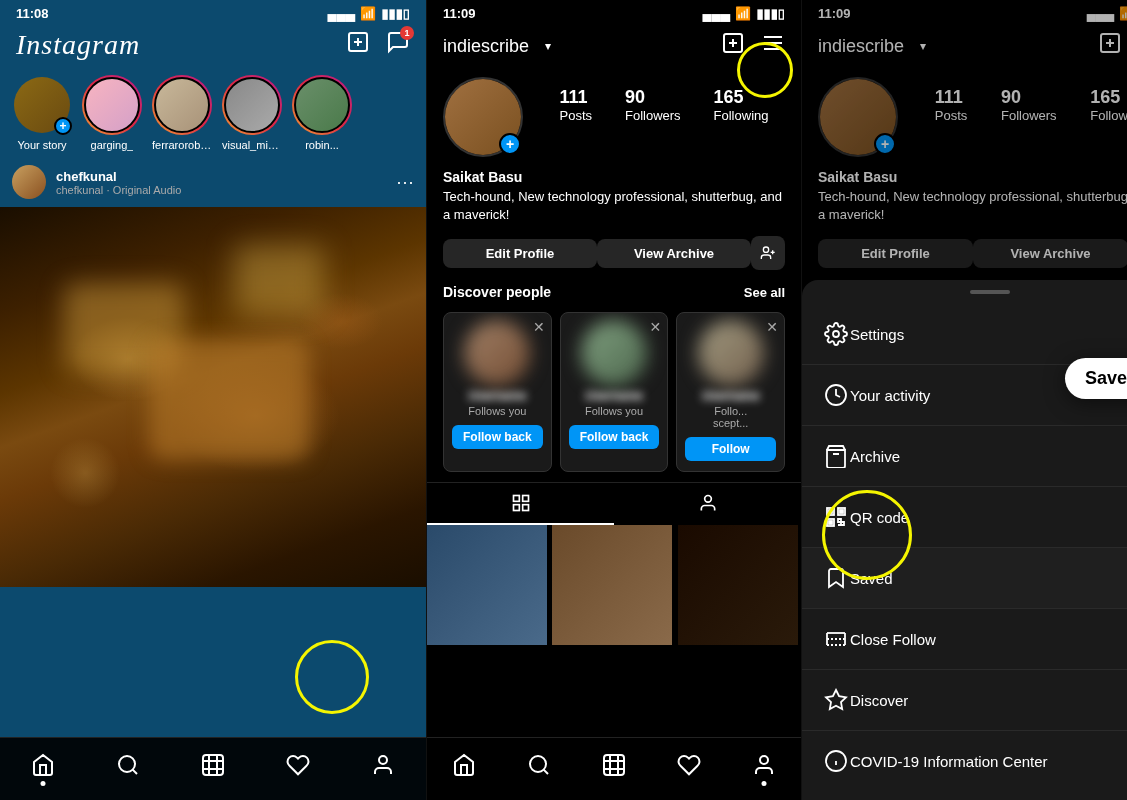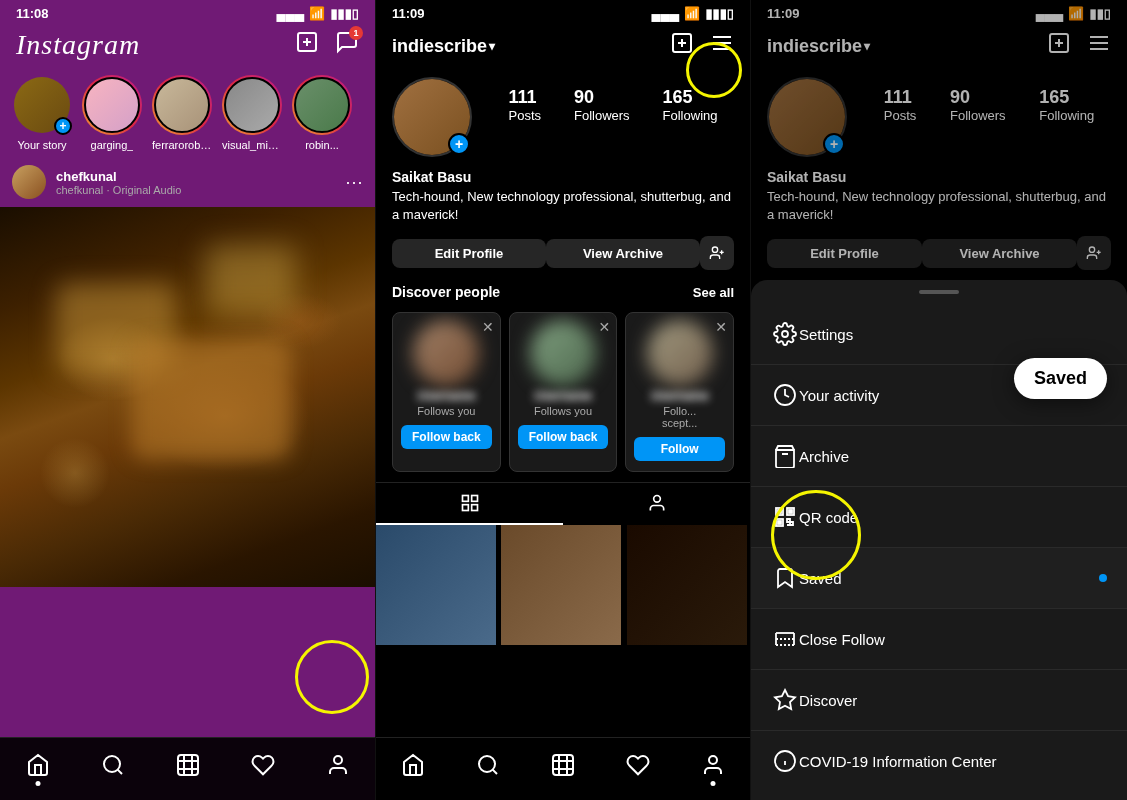--- a/index.html
+++ b/index.html
@@ -7,23 +7,23 @@
       width: 1127px;
       height: 800px;
       overflow: hidden;
       font-family: -apple-system, BlinkMacSystemFont, 'Segoe UI', sans-serif;
       display: flex;
       background: #000;
     }
 
     
     .panel-feed {
-      width: 375px;
+      width: 426px;
       height: 800px;
-      background: #701a75;
+      background: #0c4a6e;
       position: relative;
       overflow: hidden;
       flex-shrink: 0;
     }
 
     .status-bar {
       display: flex;
       justify-content: space-between;
       align-items: center;
       padding: 6px 16px 4px;
@@ -294,24 +294,24 @@
     .profile-header {
       display: flex;
       justify-content: space-between;
       align-items: center;
       padding: 6px 16px 8px;
     }
 
     .profile-username-bar {
       display: flex;
       align-items: center;
-      gap: 2px;
+      gap: 16px;
       color: #fff;
       font-size: 18px;
-      font-weight: 700;
+      font-weight: 400;
     }
 
     .dropdown-arrow {
       font-size: 12px;
       color: #fff;
     }
 
     .profile-info {
       display: flex;
       align-items: flex-start;

